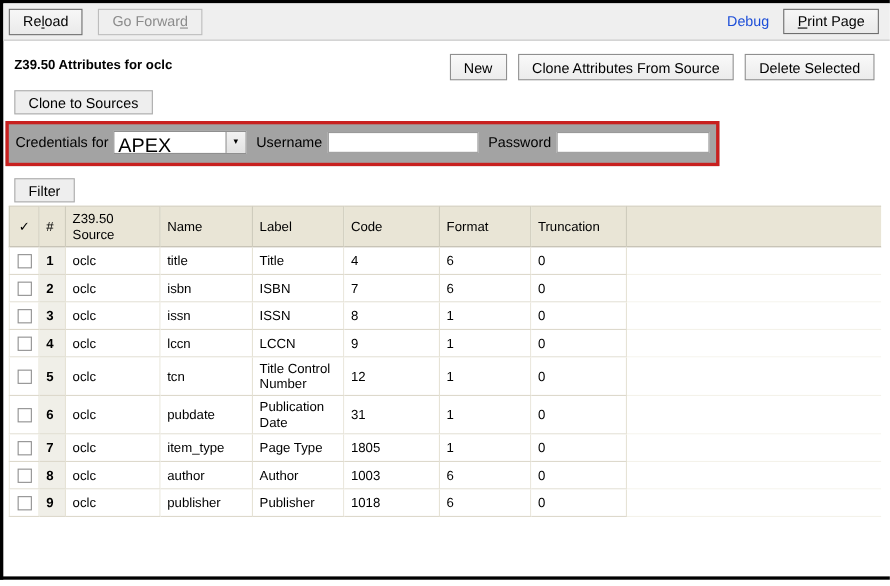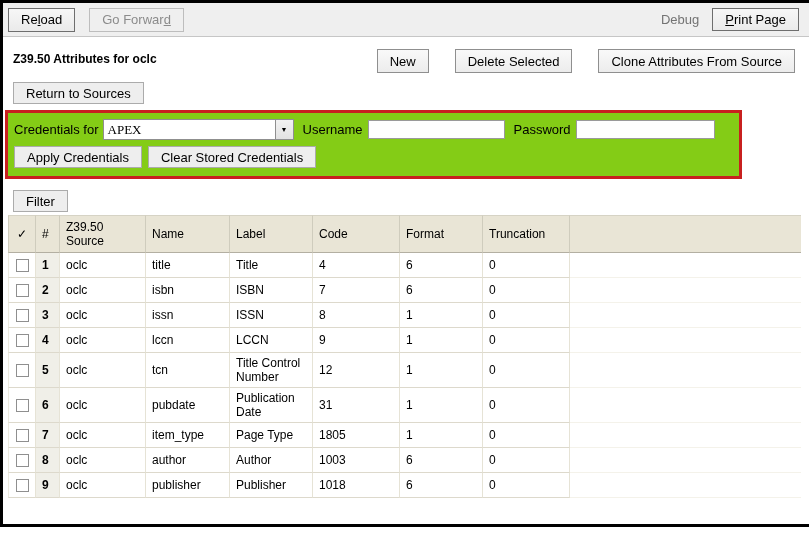--- a/index.html
+++ b/index.html
@@ -26,47 +26,47 @@
     border: 1px solid #6e6e6e; color: #000;
     font-family: "Liberation Sans", sans-serif; font-size: 13px;
     padding: 3px 12px; height: 24px; cursor: default; white-space: nowrap;
   }
   .toolbar .btn { margin-right: 14px; }
   .btn.disabled {
     color: #8b8b8b; border-color: #bdbdbd; background: #efefef;
   }
   .u { text-decoration: underline; }
   .toolbar-spacer { flex: 1; }
-  .debug-label { color: #737373; margin-right: 13px; }
+  .debug-label { color: #1d4ed8; margin-right: 13px; }
   .btn.print { height: 23px; margin-right: 5px; }
 
   
   .content { padding: 0 10px; }
 
   .title-row { margin-top: 12px; display: flex; justify-content: space-between; align-items: flex-start; }
   .page-title { font-size: 12px; font-weight: bold; padding-top: 3px; }
-  .actions { display: flex; gap: 26px; margin-right: 4px; }
+  .actions { display: flex; gap: 10px; margin-right: 4px; }
   .btn.action { border-color: #8f8f8f; background: linear-gradient(#f9f9f9, #ececec); }
 
   .btn.plain { border-color: #ababab; background: #eeeeee; height: 22px; }
 
   .return-row { margin-top: 9px; }
 
   
   .cred-panel {
-    margin-left: -8px; margin-top: 6px; width: 737px;
-    border: 3px solid #c8201f; padding: 6px 6px 8px 6px; background: #84cc16;
+    margin-left: -8px; margin-top: 6px; width: 649px;
+    border: 3px solid #c8201f; padding: 6px 6px 8px 6px; background: #a3a3a3;
   }
   .cred-row1 { display: flex; align-items: center; }
   .cred-label { font-size: 13px; margin-right: 4px; white-space: nowrap; }
   .combobox {
     width: 191px; height: 21px; background: #fff; border: 1px solid #8f8f8f;
     display: inline-flex; align-items: stretch; cursor: default;
   }
-  .combobox .sel-text { flex: 1; padding: 2px 4px; font-size: 13px; overflow: hidden; white-space: nowrap; font-family: Liberation Serif, serif; }
+  .combobox .sel-text { flex: 1; padding: 2px 4px; font-size: 18px; overflow: hidden; white-space: nowrap; }
   .combobox .arrow-btn {
     width: 18px; background: linear-gradient(#f2f2f2, #e2e2e2);
     border-left: 1px solid #8f8f8f; display: flex; align-items: center; justify-content: center;
   }
   .combobox .arrow-btn span { font-size: 7px; line-height: 1; color: #000; }
   .field-label { margin-left: 9px; margin-right: 5px; white-space: nowrap; }
   .text-input {
     height: 19px; border: 1px solid #9a9a9a; background: #fff;
     font-family: "Liberation Sans", sans-serif; font-size: 13px; padding: 0 3px;
   }
@@ -131,46 +131,42 @@
         <span>rint Page</span>
       </button>
   </div>
 
   <div class="content">
 
     <div class="title-row">
       <div class="page-title">Z39.50 Attributes for oclc</div>
       <div class="actions">
         <button class="btn action">New</button>
+        <button class="btn action">Clone Attributes From Source</button>
         <button class="btn action">Delete Selected</button>
-        <button class="btn action">Clone Attributes From Source</button>
       </div>
     </div>
 
     <div class="return-row">
-      <button class="btn plain">Return to Sources</button>
+      <button class="btn plain">Clone to Sources</button>
     </div>
 
     <div class="cred-panel" style="border-color: rgb(200, 32, 31);">
       <div class="cred-row1">
         <span class="cred-label">Credentials for</span>
         <div class="combobox">
           <span class="sel-text">APEX</span>
           <span class="arrow-btn">
               <span>▼</span>
             </span>
         </div>
         <span class="field-label">Username</span>
         <input class="text-input input-user" type="text" value="" style="">
         <span class="field-label">Password</span>
         <input class="text-input input-pass" type="text" value="" style="">
-      </div>
-      <div class="cred-row2">
-        <button class="btn plain">Apply Credentials</button>
-        <button class="btn plain">Clear Stored Credentials</button>
       </div>
     </div>
 
     <div class="filter-row">
       <button class="btn plain">Filter</button>
     </div>
 
     <table class="grid">
       <colgroup>
         <col style="width:28px">

